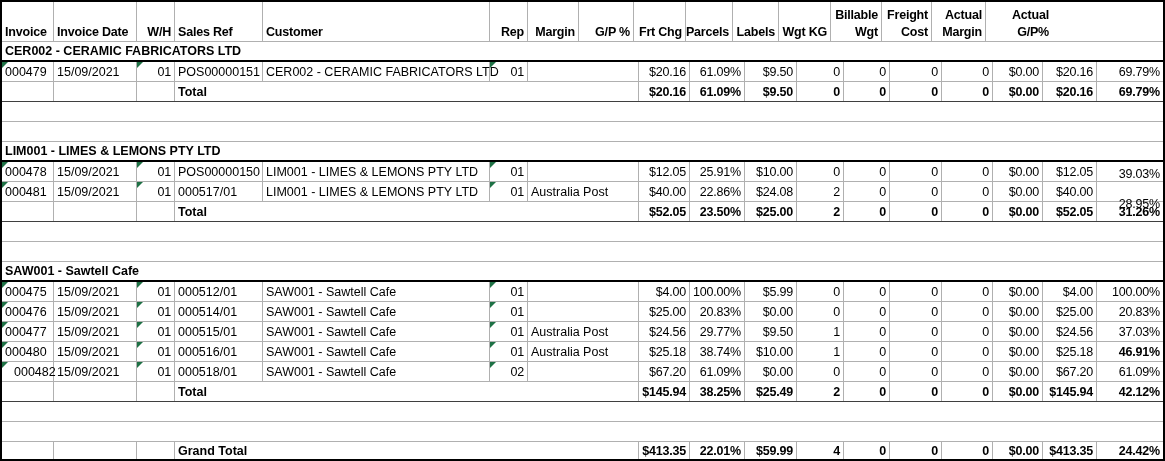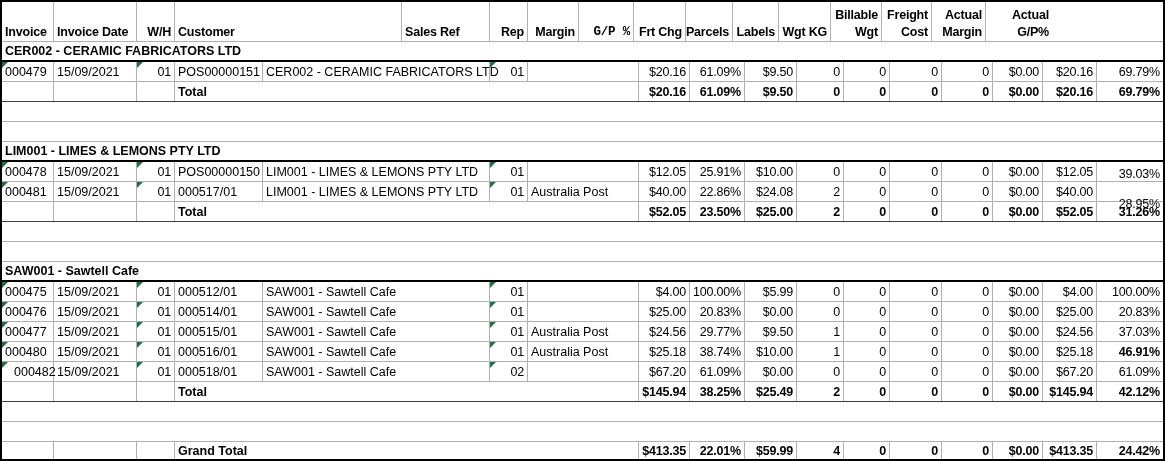--- a/index.html
+++ b/index.html
@@ -43,33 +43,33 @@
     <div class="row header">
       <div class="hcell left" style="width: 52px;">
         <span>Invoice</span>
       </div>
       <div class="hcell left" style="width: 83px;">
         <span>Invoice Date</span>
       </div>
       <div class="hcell right" style="width: 38px;">
         <span>W/H</span>
       </div>
+      <div class="hcell left" style="width: 88px;">
+        <span>Sales Ref</span>
+      </div>
       <div class="hcell left" style="width: 227px;">
         <span>Customer</span>
       </div>
-      <div class="hcell left" style="width: 88px;">
-        <span>Sales Ref</span>
-      </div>
       <div class="hcell right" style="width: 38px;">
         <span>Rep</span>
       </div>
       <div class="hcell right" style="width: 51px;">
         <span>Margin</span>
       </div>
-      <div class="hcell right" style="width: 55px; font-family: Liberation Mono, monospace;">
+      <div class="hcell right" style="width: 55px;">
         <span>G/P %</span>
       </div>
       <div class="hcell right" style="width: 52px;">
         <span>Frt Chg</span>
       </div>
       <div class="hcell right" style="width: 47px;">
         <span>Parcels</span>
       </div>
       <div class="hcell right" style="width: 46px;">
         <span>Labels</span>

